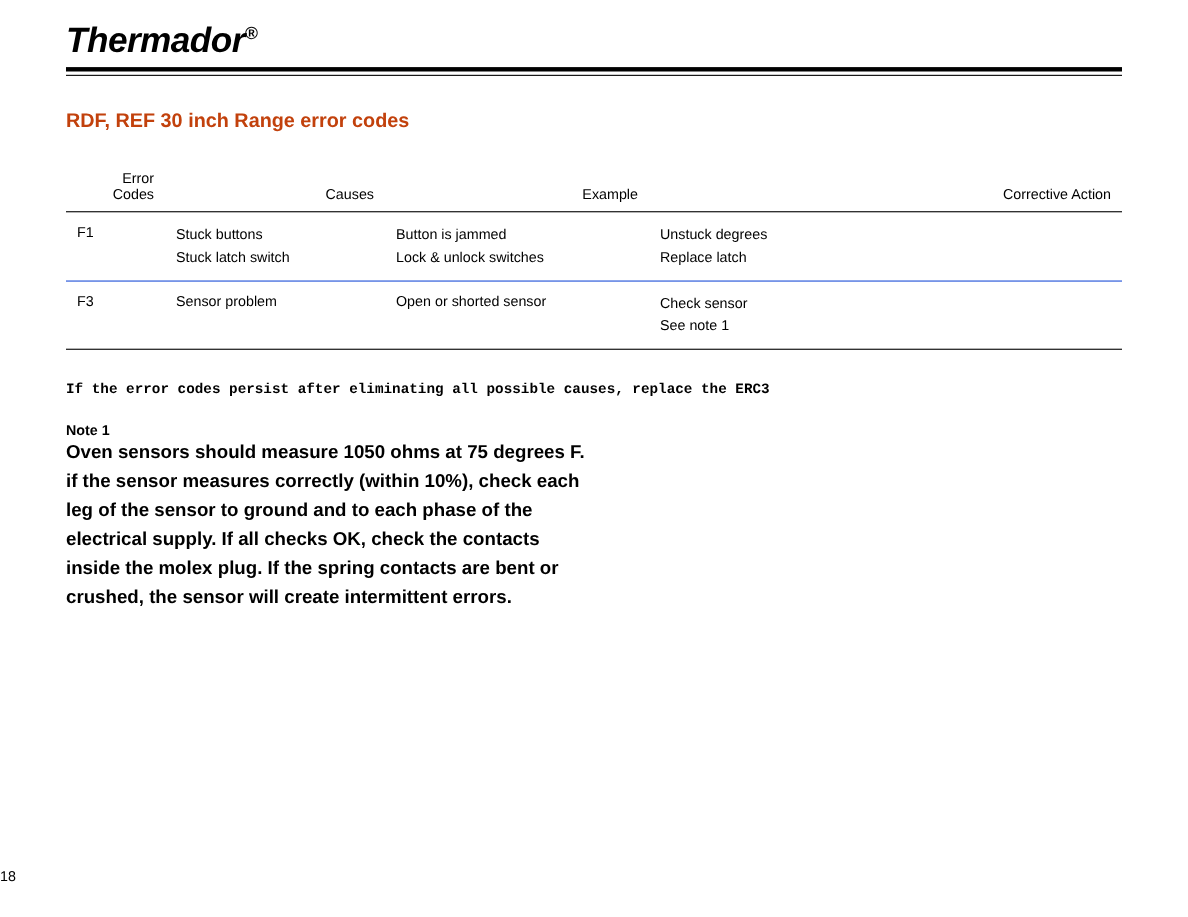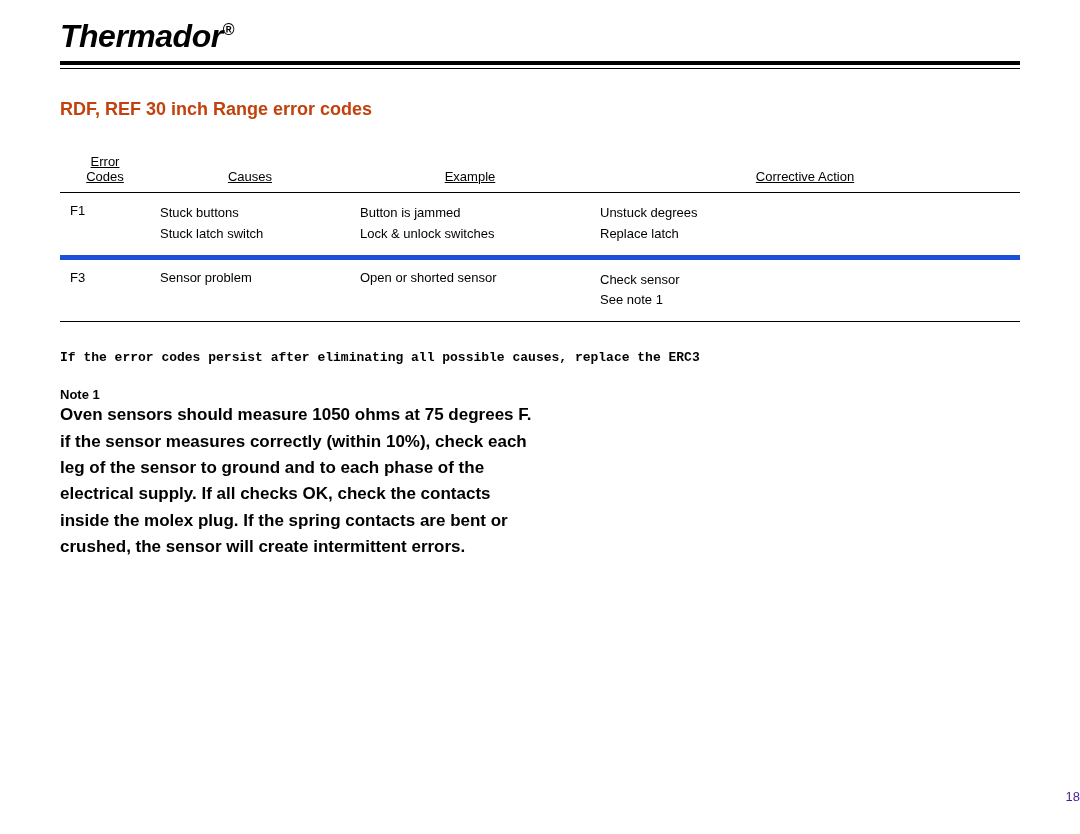--- a/index.html
+++ b/index.html
@@ -73,22 +73,21 @@
     
     .error-table {
       width: 100%;
       border-collapse: collapse;
       margin-bottom: 28px;
     }
 
     .error-table th {
       font-size: 13px;
       font-weight: normal;
-      text-decoration: underline;
-      text-align: center;
+      text-align: right;
       padding: 6px 10px 8px 10px;
       border-bottom: 1px solid #000000;
       vertical-align: bottom;
     }
 
     .error-table td {
       font-size: 13px;
       padding: 10px 10px;
       vertical-align: top;
     }
@@ -103,21 +102,21 @@
 
     .error-table .col-example {
       width: 240px;
     }
 
     .error-table .col-corrective {
       width: auto;
     }
 
     .error-table tr.data-row td {
-      border-bottom: 5px solid #1d4ed8;
+      border-bottom: 1px solid #1d4ed8;
     }
 
     .error-table tr.data-row-last td {
       border-bottom: 1px solid #000000;
     }
 
     .cell-multi-line {
       line-height: 1.6;
     }
 
@@ -153,23 +152,23 @@
       line-height: 1.55;
       max-width: 480px;
     }
 
     
     .page-footer {
       position: absolute;
       bottom: 30px;
       left: 0;
       right: 0;
-      text-align: right;
-      font-size: 13px;
-      color: #4c1d95;
+      text-align: left;
+      font-size: 13px;
+      color: #000000;
     }
   </style>
 </head>
 <body>
 
 <div class="page-container">
 
   <div class="header">
     <div class="brand-title">
       <span>Thermador</span><span class="brand-reg">®</span>

